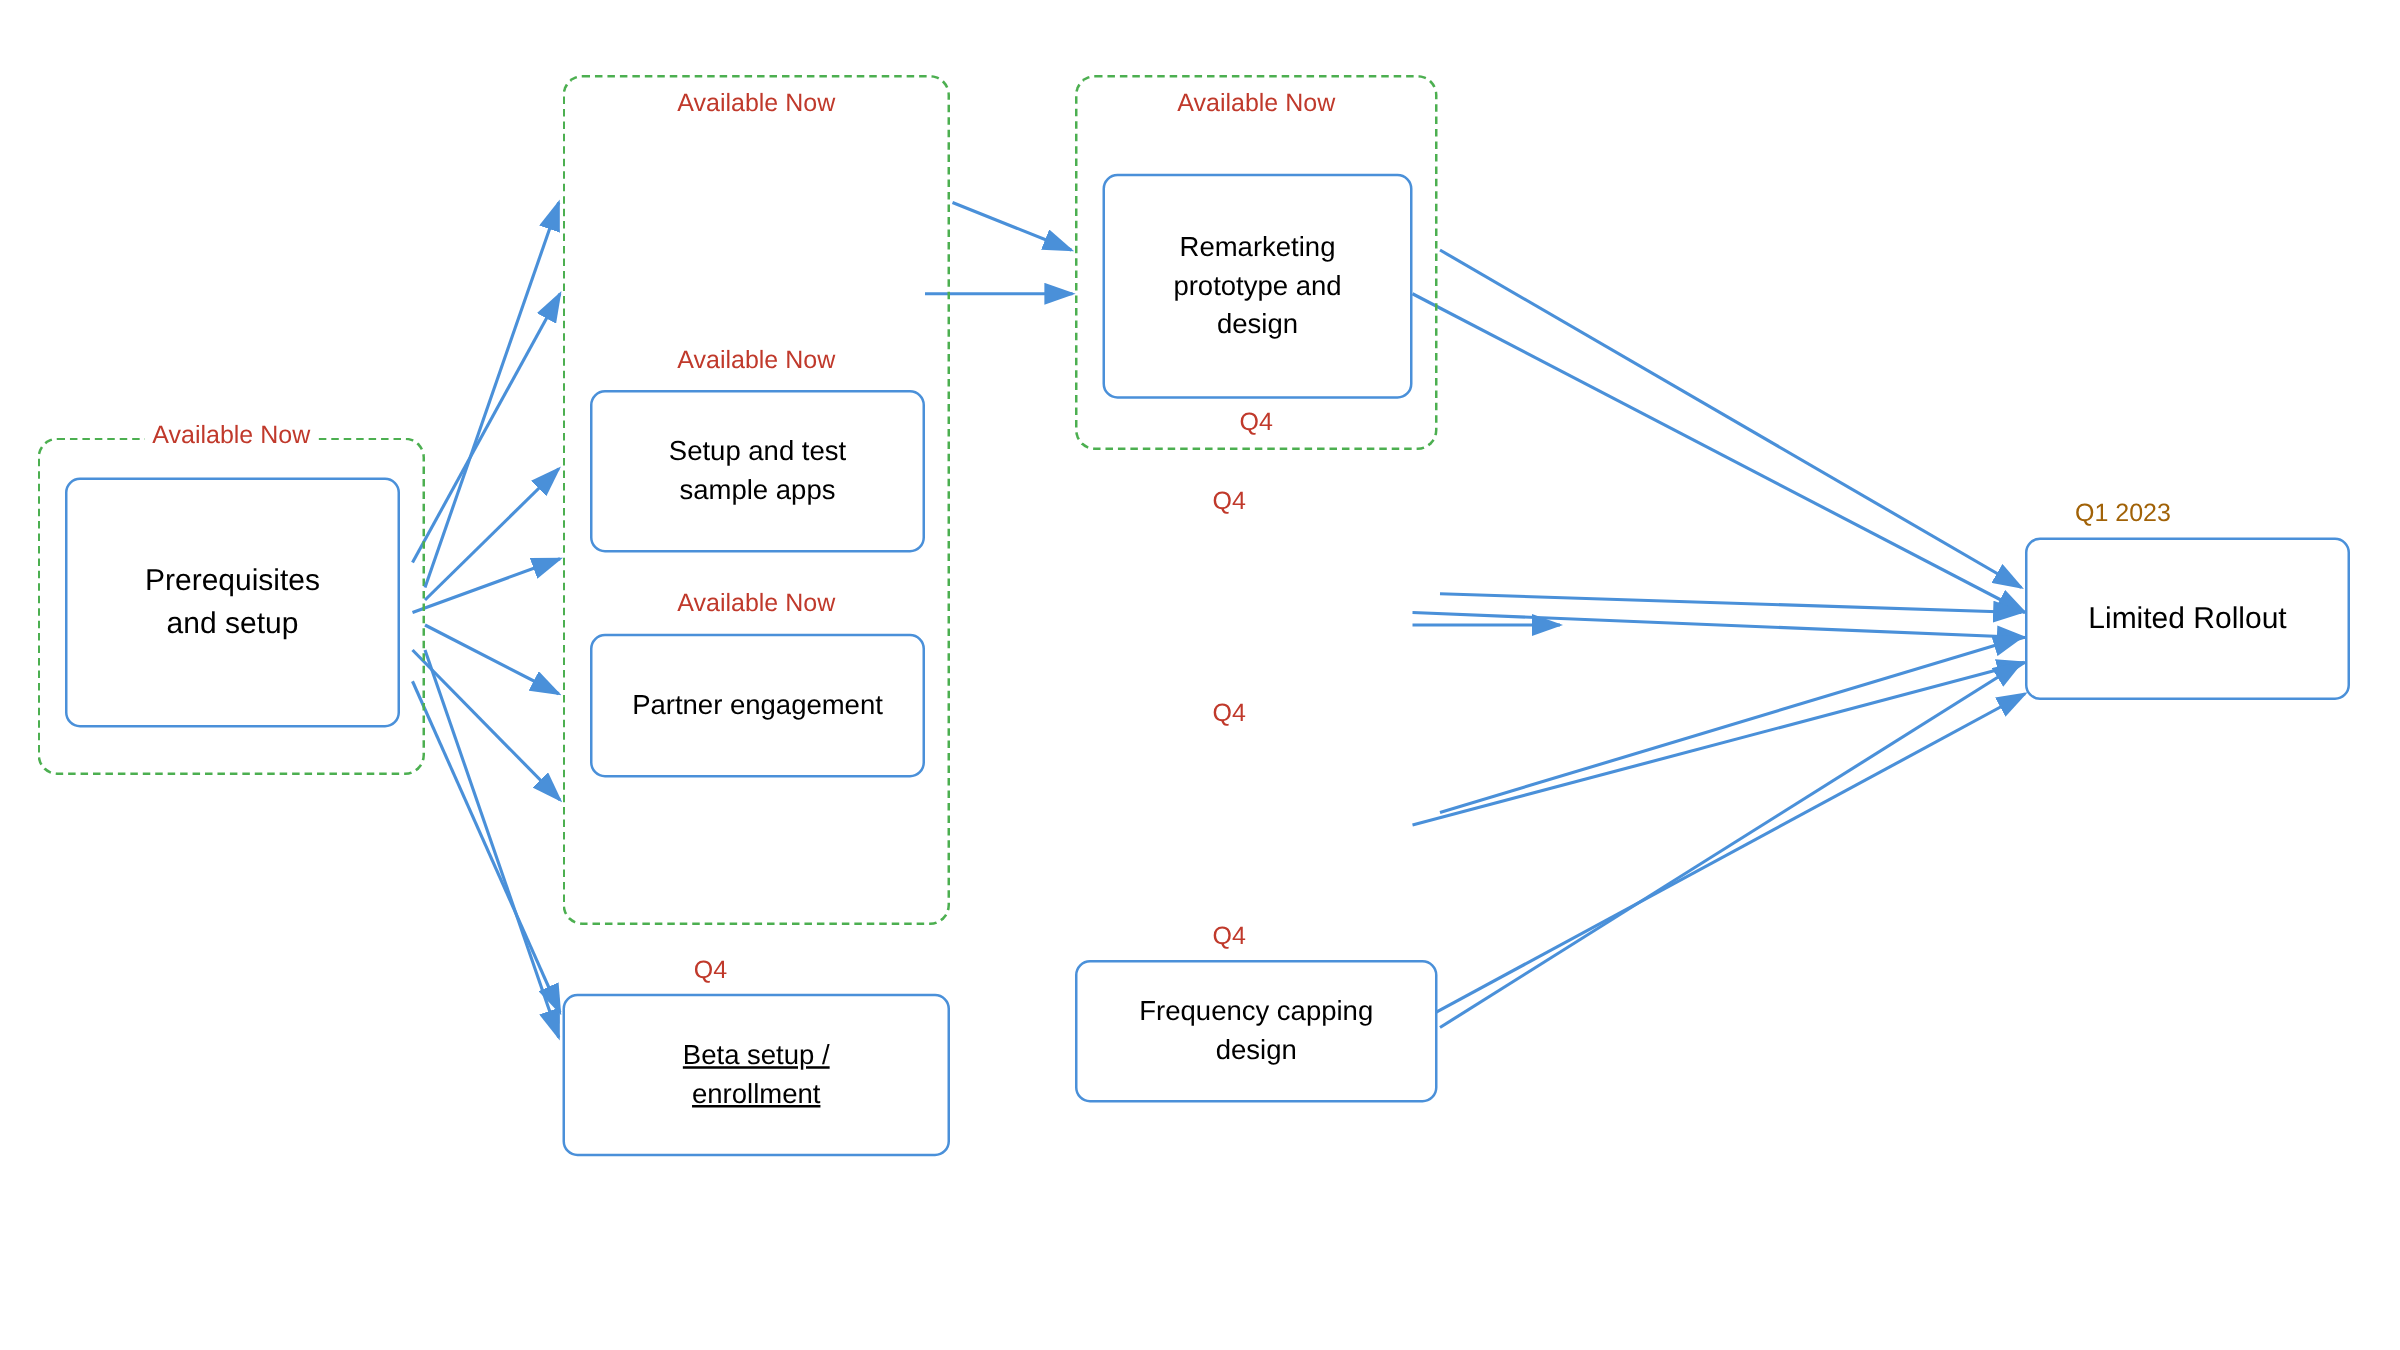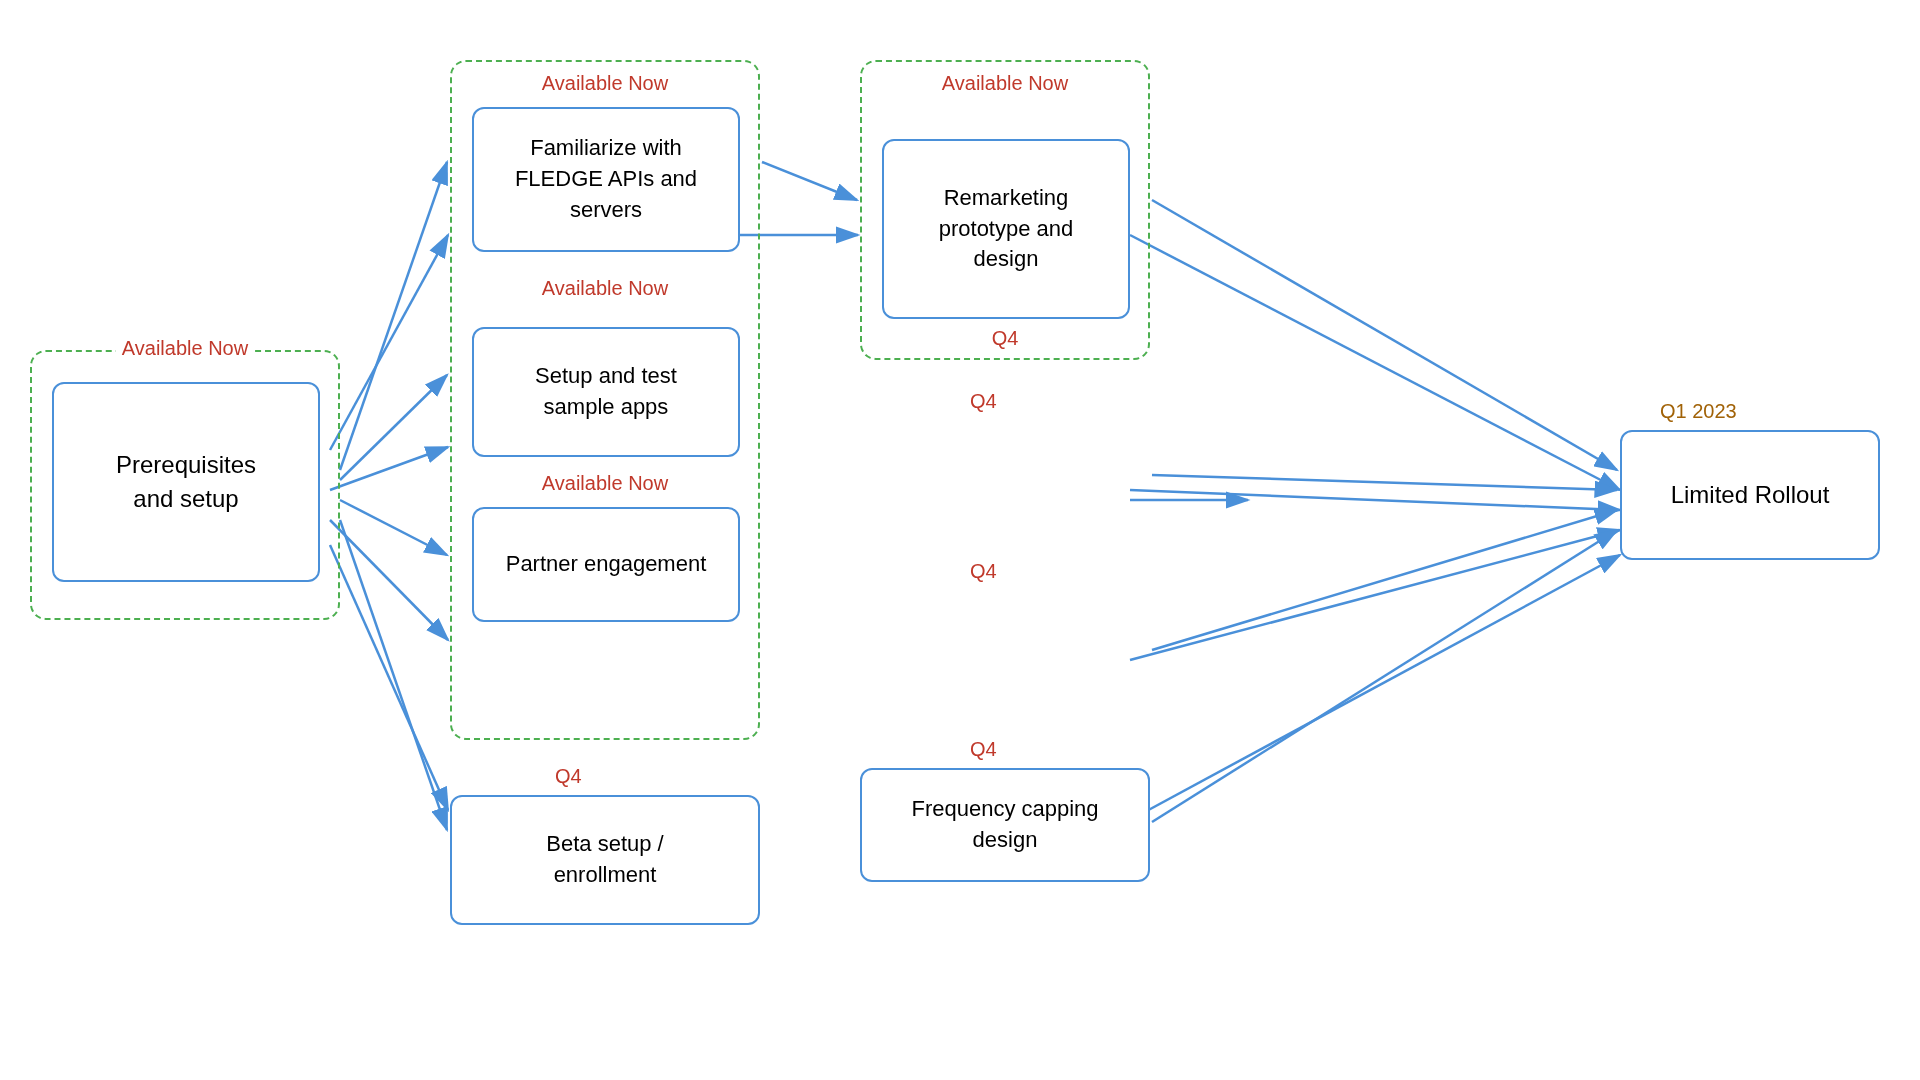--- a/index.html
+++ b/index.html
@@ -83,44 +83,39 @@
     <div style="position:absolute; left:20px; top:30px; width:268px; height:200px; border:2px solid #4a90d9; border-radius:12px; background:#fff; display:flex; align-items:center; justify-content:center; text-align:center; font-size:24px; line-height:1.4;">
       <span style="white-space:pre-line;">Prerequisites
 and setup</span>
     </div>
   </div>
 
   <div style="position:absolute; left:450px; top:60px; width:310px; height:680px; border:2.5px dashed #4caf50; border-radius:16px;">
 
     <span class="label-available" style="position:absolute; top:10px; left:50%; transform:translateX(-50%); white-space:nowrap; background:transparent; color:#c0392b; font-size:20px;">Available Now</span>
 
-    <div style="position:absolute; left:20px; top:45px; width:268px; height:145px; border:2px solid #4a90d9; border-radius:12px; background:#fff; display:flex; align-items:center; justify-content:center; text-align:center; font-size:22px; line-height:1.4;">
-      <span style="white-space:pre-line;">Familiarize with
-FLEDGE APIs and
-servers</span>
-    </div>
 
     <span class="label-available" style="position:absolute; top:215px; left:50%; transform:translateX(-50%); white-space:nowrap; background:transparent; color:#c0392b; font-size:20px;">Available Now</span>
 
-    <div style="position:absolute; left:20px; top:250px; width:268px; height:130px; border:2px solid #4a90d9; border-radius:12px; background:#fff; display:flex; align-items:center; justify-content:center; text-align:center; font-size:22px; line-height:1.4;margin-top:15px;">
+    <div style="position:absolute; left:20px; top:250px; width:268px; height:130px; border:2px solid #4a90d9; border-radius:12px; background:#fff; display:flex; align-items:center; justify-content:center; text-align:center; font-size:22px; line-height:1.4;">
       <span style="white-space:pre-line;">Setup and test
 sample apps</span>
     </div>
 
     <span class="label-available" style="position:absolute; top:410px; left:50%; transform:translateX(-50%); white-space:nowrap; background:transparent; color:#c0392b; font-size:20px;">Available Now</span>
 
     <div style="position:absolute; left:20px; top:445px; width:268px; height:115px; border:2px solid #4a90d9; border-radius:12px; background:#fff; display:flex; align-items:center; justify-content:center; text-align:center; font-size:22px; line-height:1.4;">
       <span style="white-space:pre-line;">Partner engagement</span>
     </div>
 
   </div>
 
   <span class="label-q4" style="position:absolute; left:555px; top:765px; color:#c0392b; font-size:20px;">Q4</span>
 
-  <div style="position:absolute; left:450px; top:795px; width:310px; height:130px; border:2px solid #4a90d9; border-radius:12px; background:#fff; display:flex; align-items:center; justify-content:center; text-align:center; font-size:22px; line-height:1.4;">
+  <div style="position:absolute; left:450px; top:795px; width:310px; height:130px; border:2px solid #4a90d9; border-radius:12px; background:#fff; display:flex; align-items:center; justify-content:center; text-align:center; font-size:22px; line-height:1.4;text-decoration:underline;">
     <span style="white-space:pre-line;">Beta setup /
 enrollment</span>
   </div>
 
   <div style="position:absolute; left:860px; top:60px; width:290px; height:300px; border:2.5px dashed #4caf50; border-radius:16px;">
     <span class="label-available" style="position:absolute; top:10px; left:50%; transform:translateX(-50%); white-space:nowrap; color:#c0392b; font-size:20px;">Available Now</span>
     <div style="position:absolute; left:20px; top:45px; width:248px; height:180px; border:2px solid #4a90d9; border-radius:12px; background:#fff; display:flex; align-items:center; justify-content:center; text-align:center; font-size:22px; line-height:1.4;margin-top:32px;">
       <span style="white-space:pre-line;">Remarketing
 prototype and
 design</span>

